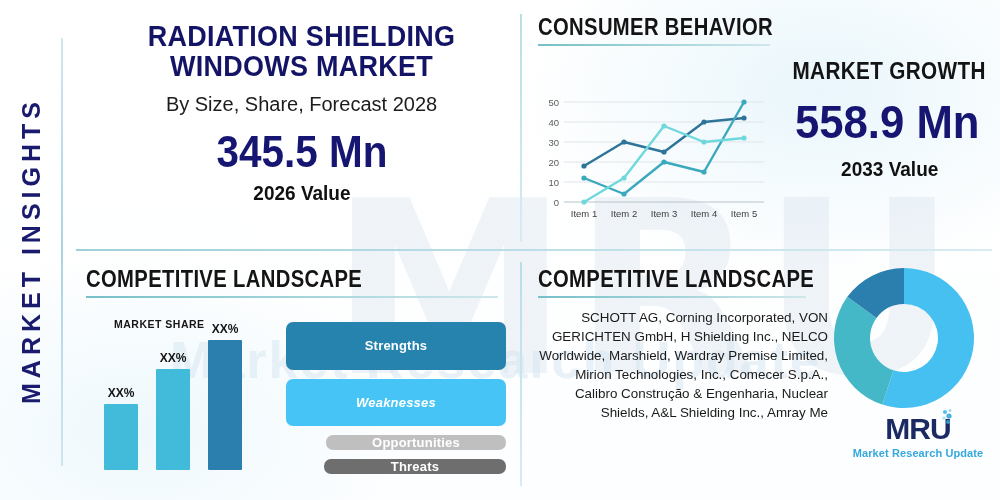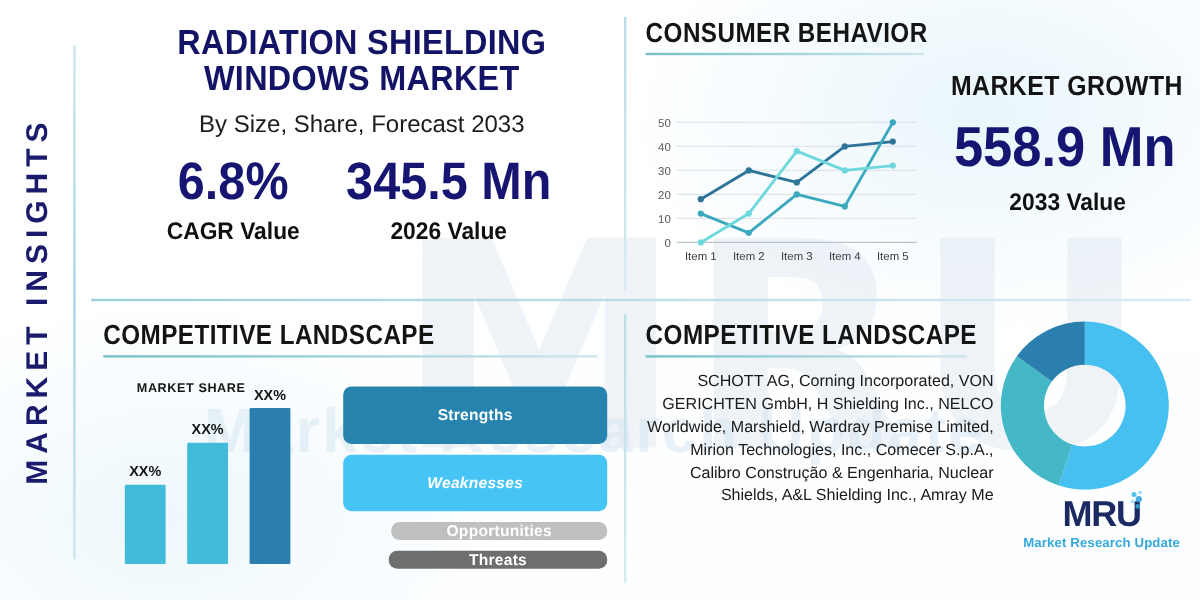--- a/index.html
+++ b/index.html
@@ -184,26 +184,22 @@
     <div class="rail-text">MARKET INSIGHTS</div>
   </div>
   <div class="rail-line"></div>
 
   <div class="h-divider"></div>
   <div class="v-divider-top"></div>
   <div class="v-divider-bot"></div>
 
   <div class="q1">
     <div class="main-title">RADIATION SHIELDING WINDOWS MARKET</div>
-    <div class="subtitle">By Size, Share, Forecast 2033</div>
+    <div class="subtitle">By Size, Share, Forecast 2028</div>
     <div class="kpi-row">
-      <div class="kpi">
-        <div class="kpi-val">6.8%</div>
-        <div class="kpi-lbl">CAGR Value</div>
-      </div>
       <div class="kpi">
         <div class="kpi-val">345.5 Mn</div>
         <div class="kpi-lbl">2026 Value</div>
       </div>
     </div>
   </div>
 
   <div class="q2">
     <div class="sec-head">CONSUMER BEHAVIOR</div>
     <div class="sec-rule"></div>

